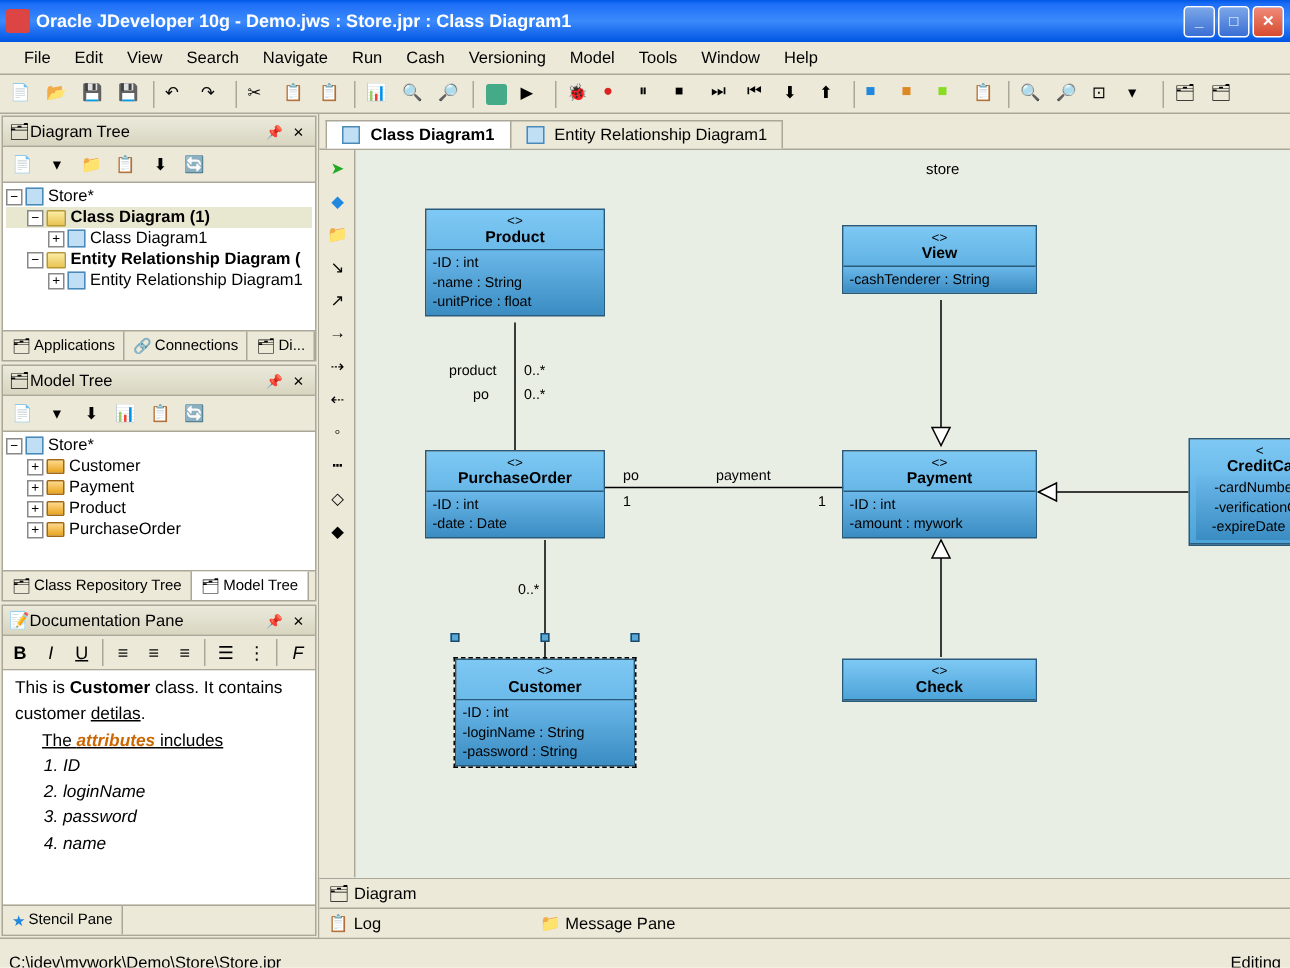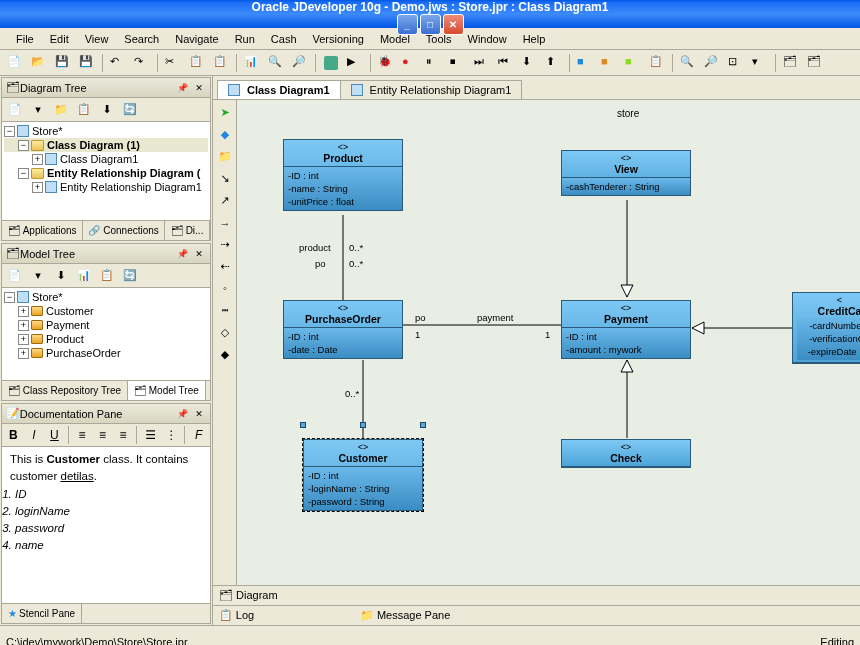--- a/index.html
+++ b/index.html
@@ -1,17 +1,17 @@
 <!DOCTYPE html>
 <html><head>
 <meta charset="utf-8">
 <style>
 * { box-sizing: border-box; margin: 0; padding: 0; }
 body { font-family: Tahoma, Arial, sans-serif; font-size: 11px; background: #ece9d8; overflow: hidden; width: 860px; height: 645px; position: relative; }
-.titlebar { background: linear-gradient(to bottom, #0058e6, #1e6ef7 10%, #3c8afb 50%, #0054e3); height: 28px; display: flex; align-items: center; padding: 0 4px; color: white; flex-direction: column; }
+.titlebar { background: linear-gradient(to bottom, #0058e6, #1e6ef7 10%, #3c8afb 50%, #0054e3); height: 28px; display: flex; align-items: center; padding: 0 4px; color: white; }
 .titlebar-icon { width: 16px; height: 16px; background: #d44; border-radius: 2px; margin-right: 4px; }
 .titlebar-text { flex: 1; font-weight: bold; font-size: 12px; }
 .titlebar-btns { display: flex; gap: 2px; }
 .titlebar-btn { width: 21px; height: 21px; background: linear-gradient(to bottom, #7ba7e8, #3a6ed5); border: 1px solid #fff; border-radius: 3px; display: flex; align-items: center; justify-content: center; color: white; font-weight: bold; font-size: 10px; cursor: pointer; }
 .titlebar-btn.close { background: linear-gradient(to bottom, #f08b7a, #d64b2e); }
 .menubar { background: #ece9d8; height: 22px; display: flex; align-items: center; padding: 0 8px; border-bottom: 1px solid #aca899; }
 .menu-item { padding: 2px 8px; cursor: pointer; }
 .toolbar { background: #ece9d8; height: 26px; display: flex; align-items: center; padding: 0 4px; gap: 2px; border-bottom: 1px solid #aca899; }
 .tb-btn { width: 22px; height: 22px; display: flex; align-items: center; justify-content: center; cursor: pointer; border: 1px solid transparent; }
 .tb-sep { width: 1px; height: 18px; background: #aca899; margin: 0 2px; }
@@ -49,21 +49,21 @@
 .uml-stereo { font-size: 9px; }
 .uml-name { font-weight: bold; font-size: 10.5px; }
 .uml-attrs { background: linear-gradient(to bottom, #6bb8ea, #3a8cc2); padding: 2px 4px; min-height: 16px; }
 .uml-attr { font-size: 9.5px; line-height: 13px; }
 .assoc-label { position: absolute; font-size: 9.5px; background: transparent; }
 .sel-handle { position: absolute; width: 6px; height: 6px; background: #5aa8d8; border: 1px solid #1a4a6a; }
 .pkg-label { position: absolute; font-size: 10px; }
 .doc-toolbar { display: flex; gap: 2px; padding: 2px; border-bottom: 1px solid #aca899; background: #ece9d8; align-items: center; }
 .doc-btn { width: 20px; height: 18px; display: flex; align-items: center; justify-content: center; cursor: pointer; font-size: 12px; }
 .doc-body { background: white; padding: 4px 8px; font-size: 11.5px; line-height: 1.5; overflow: auto; flex: 1; }
-.doc-body ol { margin-left: 5px; font-style: italic; }
+.doc-body ol { margin-left: 32px; font-style: italic; }
 .bottom-tabs { height: 40px; background: #ece9d8; border-top: 1px solid #aca899; display: flex; flex-direction: column; }
 .bt-row { display: flex; align-items: center; height: 20px; padding: 0 6px; gap: 10px; font-size: 11px; }
 .statusbar { height: 20px; background: #ece9d8; border-top: 1px solid #aca899; display: flex; align-items: center; padding: 16px 6px; font-size: 11px; }
 .status-right { margin-left: auto; }
 svg.line-layer { position: absolute; top: 0; left: 0; pointer-events: none; }
 .folder-icon { background: linear-gradient(to bottom, #fceca2, #e8c454); border: 1px solid #b89830; width: 13px; height: 11px; border-radius: 1px; }
 .diag-icon { background: #c0dff5; border: 1px solid #4a8ab8; width: 12px; height: 12px; }
 .class-icon { background: linear-gradient(to bottom, #ffd98a, #e8a420); border: 1px solid #a06810; width: 12px; height: 10px; border-radius: 1px; }
 </style>
 </head>
@@ -349,20 +349,21 @@
         <div class="tb-sep"></div>
         <div class="doc-btn">☰</div>
         <div class="doc-btn">⋮</div>
         <div class="tb-sep"></div>
         <div class="doc-btn">
             <i>F</i>
           </div>
       </div>
       <div class="doc-body">
         <span>This is </span><b>Customer</b><span> class. It contains customer </span><u>detilas</u><span>.</span>
+        <div style="margin-left:18px"><u><span>The </span><b><i style="color:#c60">attributes</i></b><span> includes</span></u></div>
         <ol>
           <li>ID</li>
           <li>loginName</li>
           <li>password</li>
           <li>name</li>
         </ol>
       </div>
       <div class="tabs-bottom">
         <div class="tab-b">
             <span style="color:#28d">★</span>

